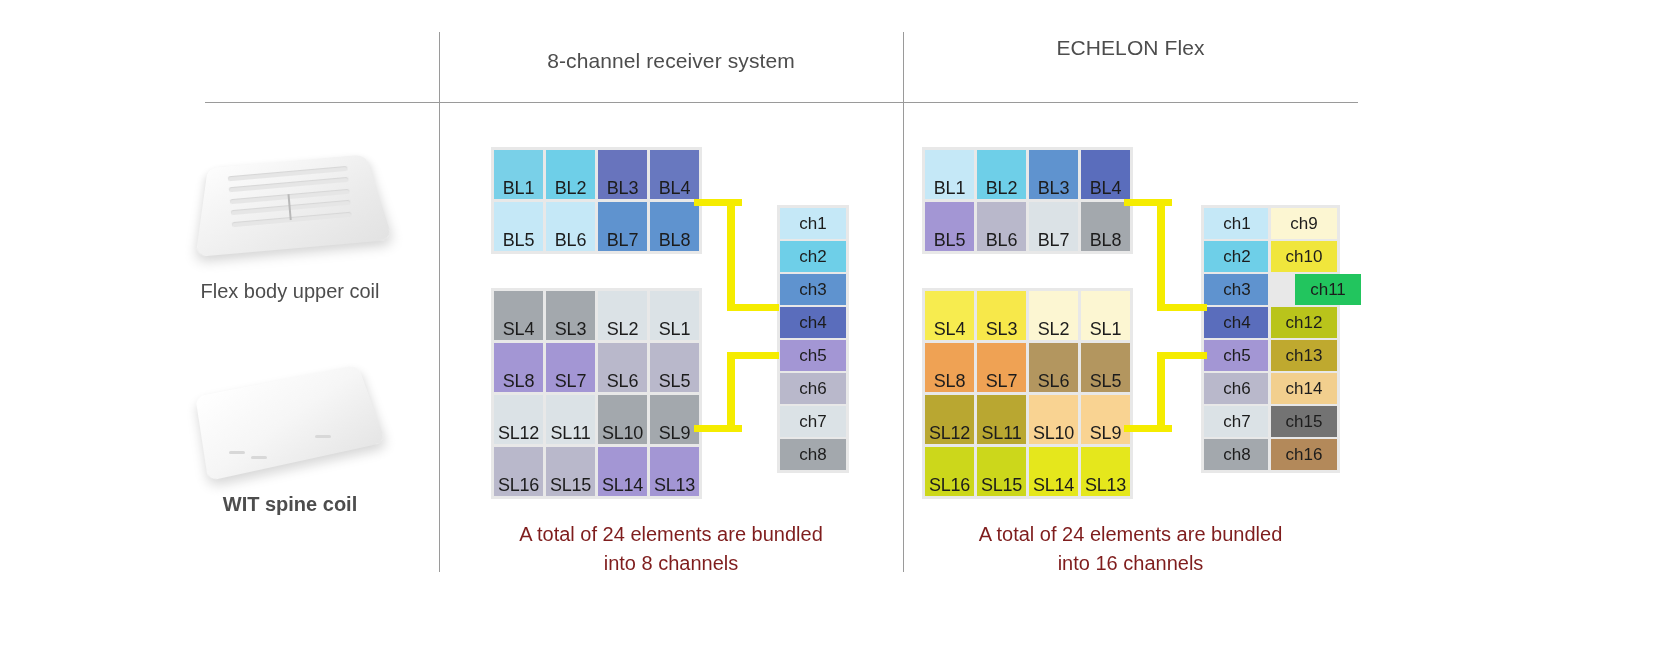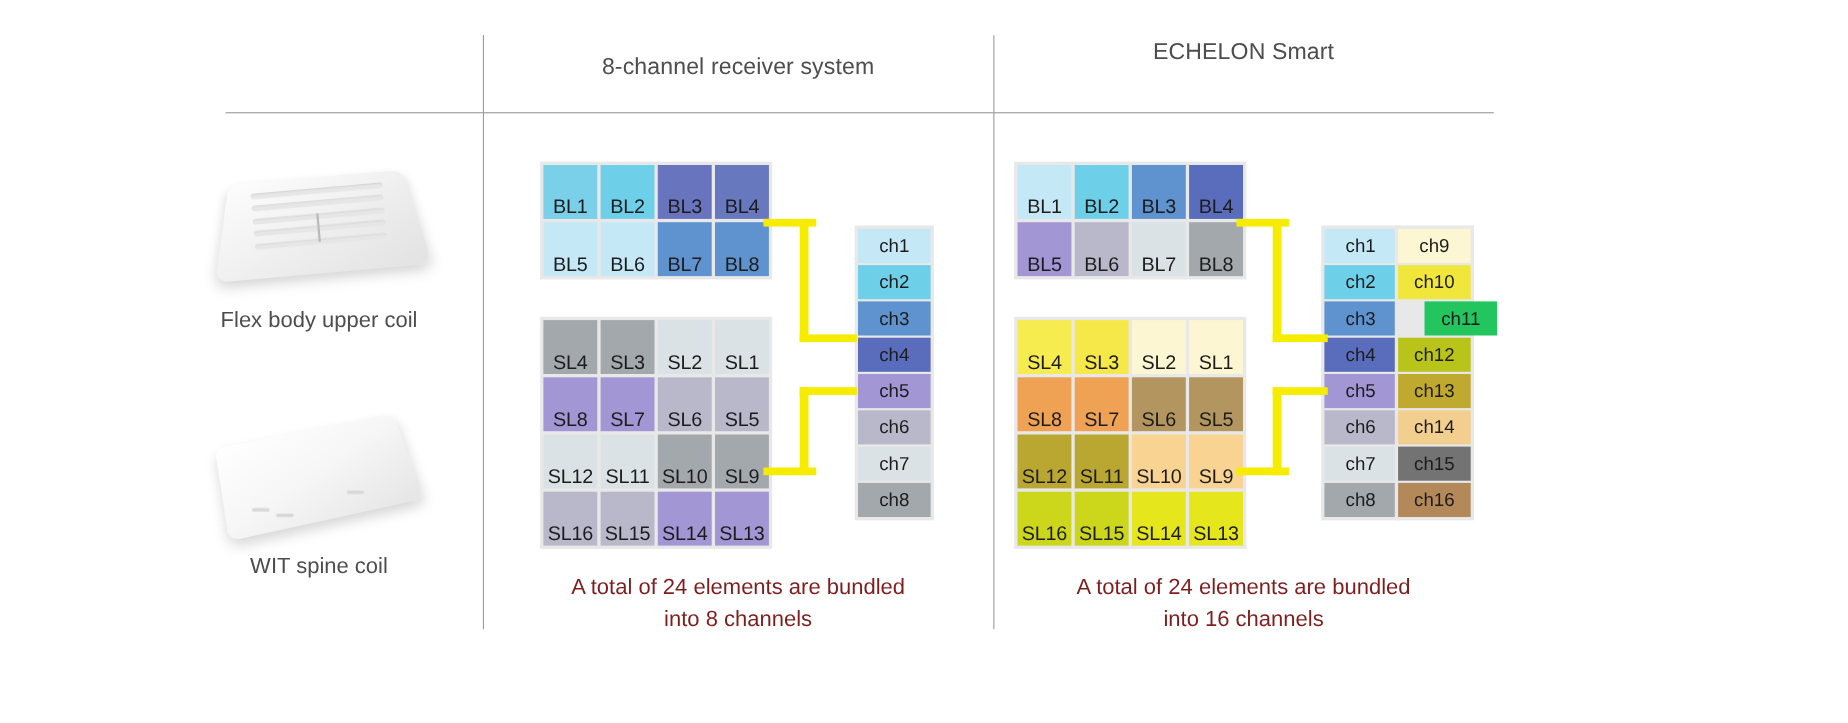--- a/index.html
+++ b/index.html
@@ -155,39 +155,39 @@
 
   <div class="vrule" style="left:439px; top:32px; height:540px;"></div>
   <div class="vrule" style="left:903px; top:32px; height:540px;"></div>
   <div class="hrule" style="left:205px; top:102px; width:234px;"></div>
   <div class="hrule" style="left:439px; top:102px; width:464px;"></div>
   <div class="hrule" style="left:903px; top:102px; width:455px;"></div>
 
   <div class="col-header" style="left:439px; top:46px; width:464px;">8-channel receiver system</div>
 
   <div class="col-header" style="left:903px; top:33px; width:455px;">
-    <div>ECHELON Smart</div>
+    <div>ECHELON Flex</div>
   </div>
 
   <div class="product-block" style="left:190px; top:148px; width:200px;">
     <div class="coil-img">
       <div class="flexcoil">
         <div class="pad"></div>
         <div class="rib" style="top:22%;"></div>
         <div class="rib" style="top:33%;"></div>
         <div class="rib" style="top:44%;"></div>
         <div class="rib" style="top:55%;"></div>
         <div class="rib" style="top:66%;"></div>
         <div class="seam"></div>
       </div>
     </div>
     <div class="product-caption" style="margin-top:28px;">Flex body upper coil</div>
   </div>
 
-  <div class="product-block" style="left:185px; top:374px; width:210px;">
+  <div class="product-block" style="left:185px; top:363px; width:210px;font-weight:bold;">
     <div class="coil-img">
       <div class="spinecoil">
         <div class="slab"></div>
         <div class="notch" style="left:34px; top:88px;"></div>
         <div class="notch" style="left:56px; top:93px;"></div>
         <div class="notch" style="left:120px; top:72px;"></div>
       </div>
     </div>
     <div class="product-caption" style="margin-top:10px;">WIT spine coil</div>
   </div>

